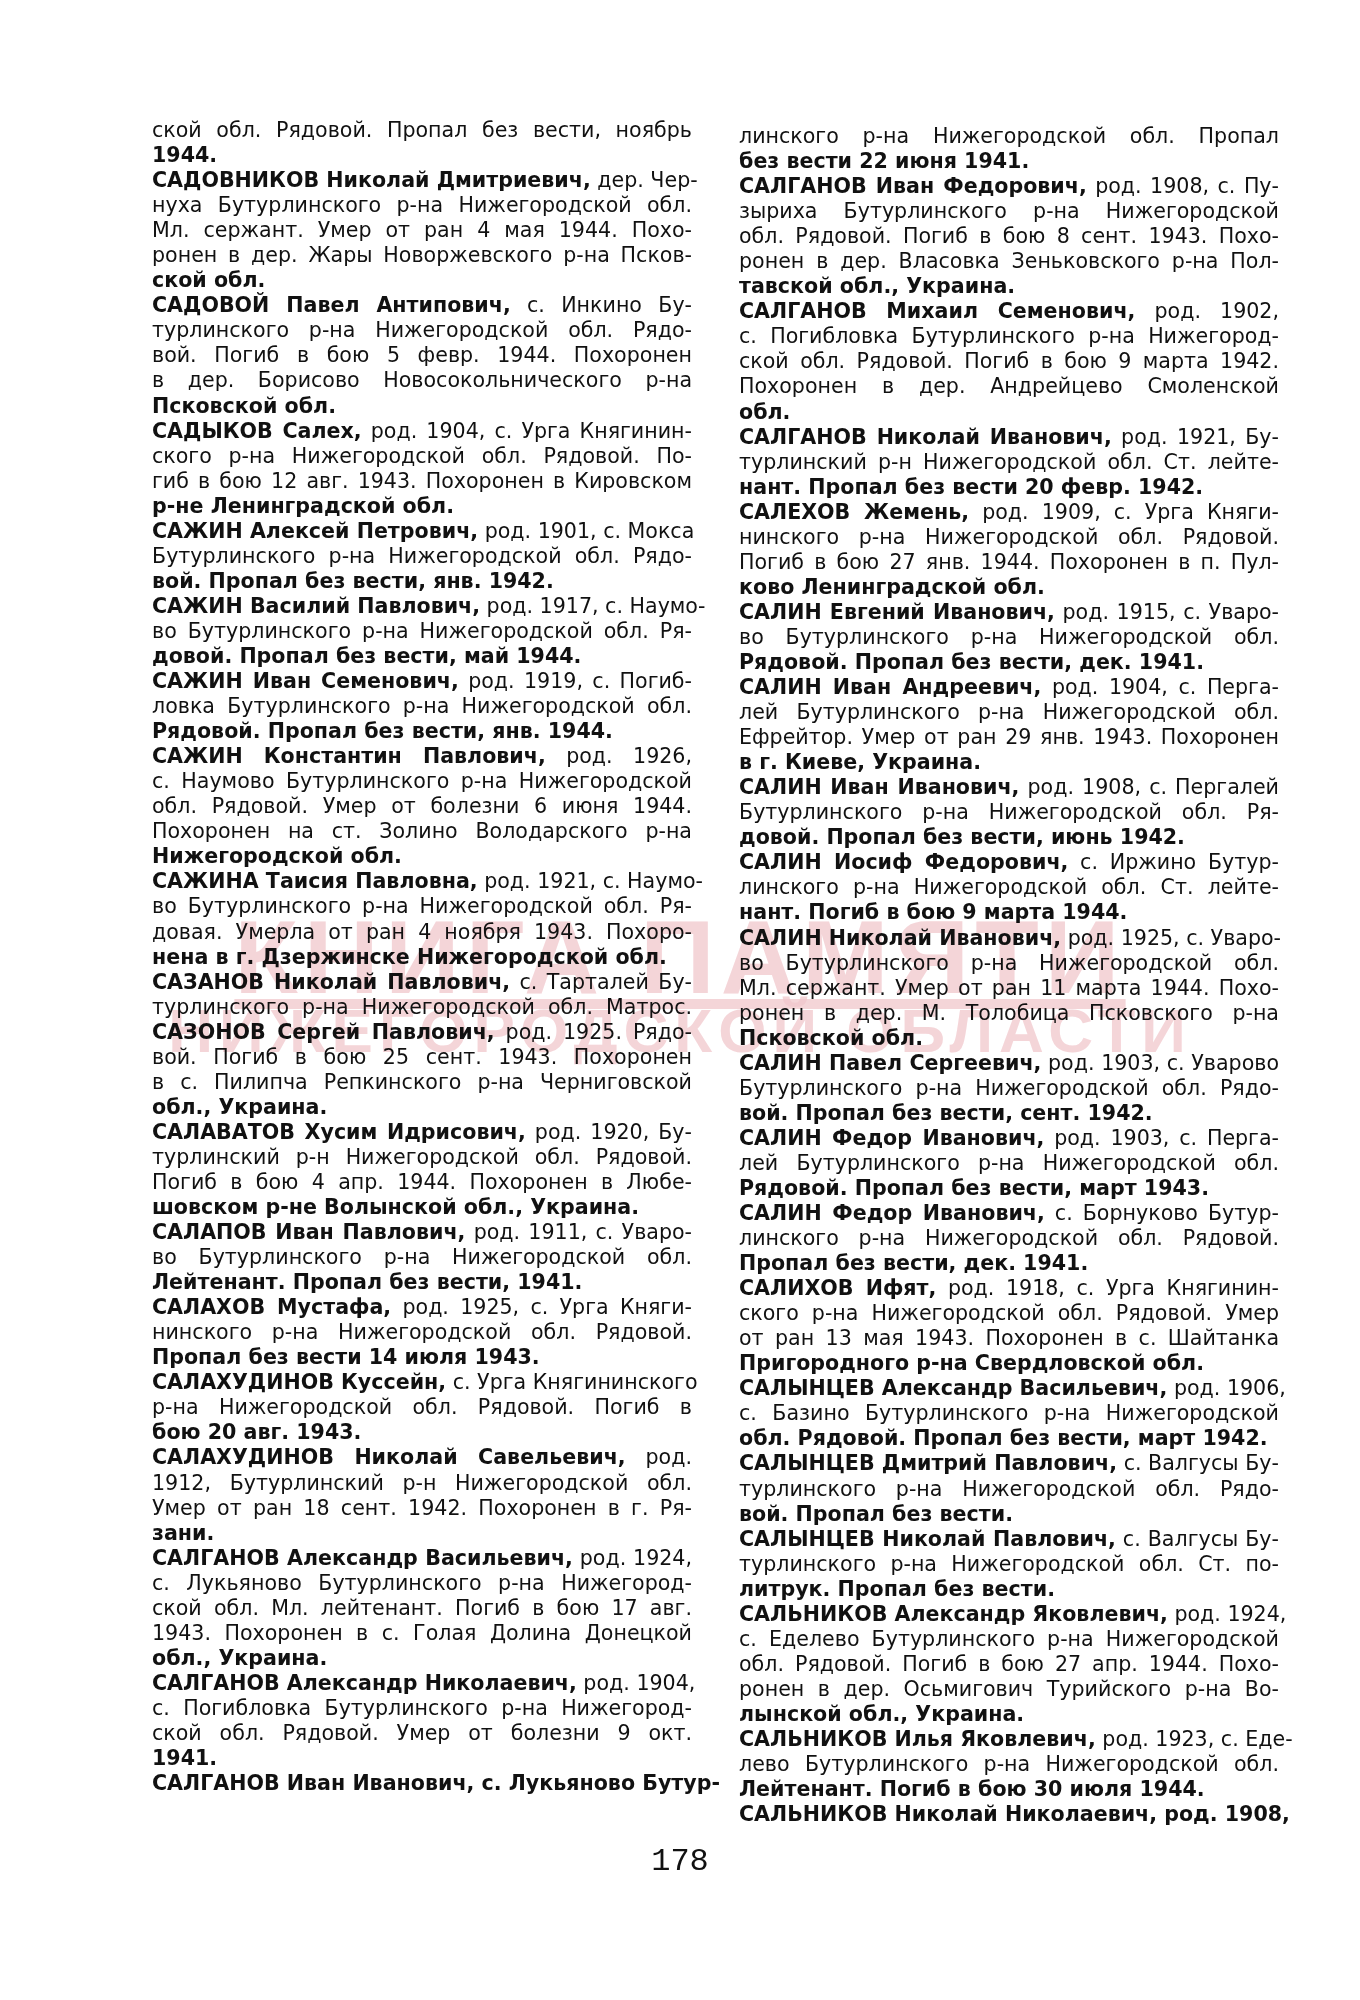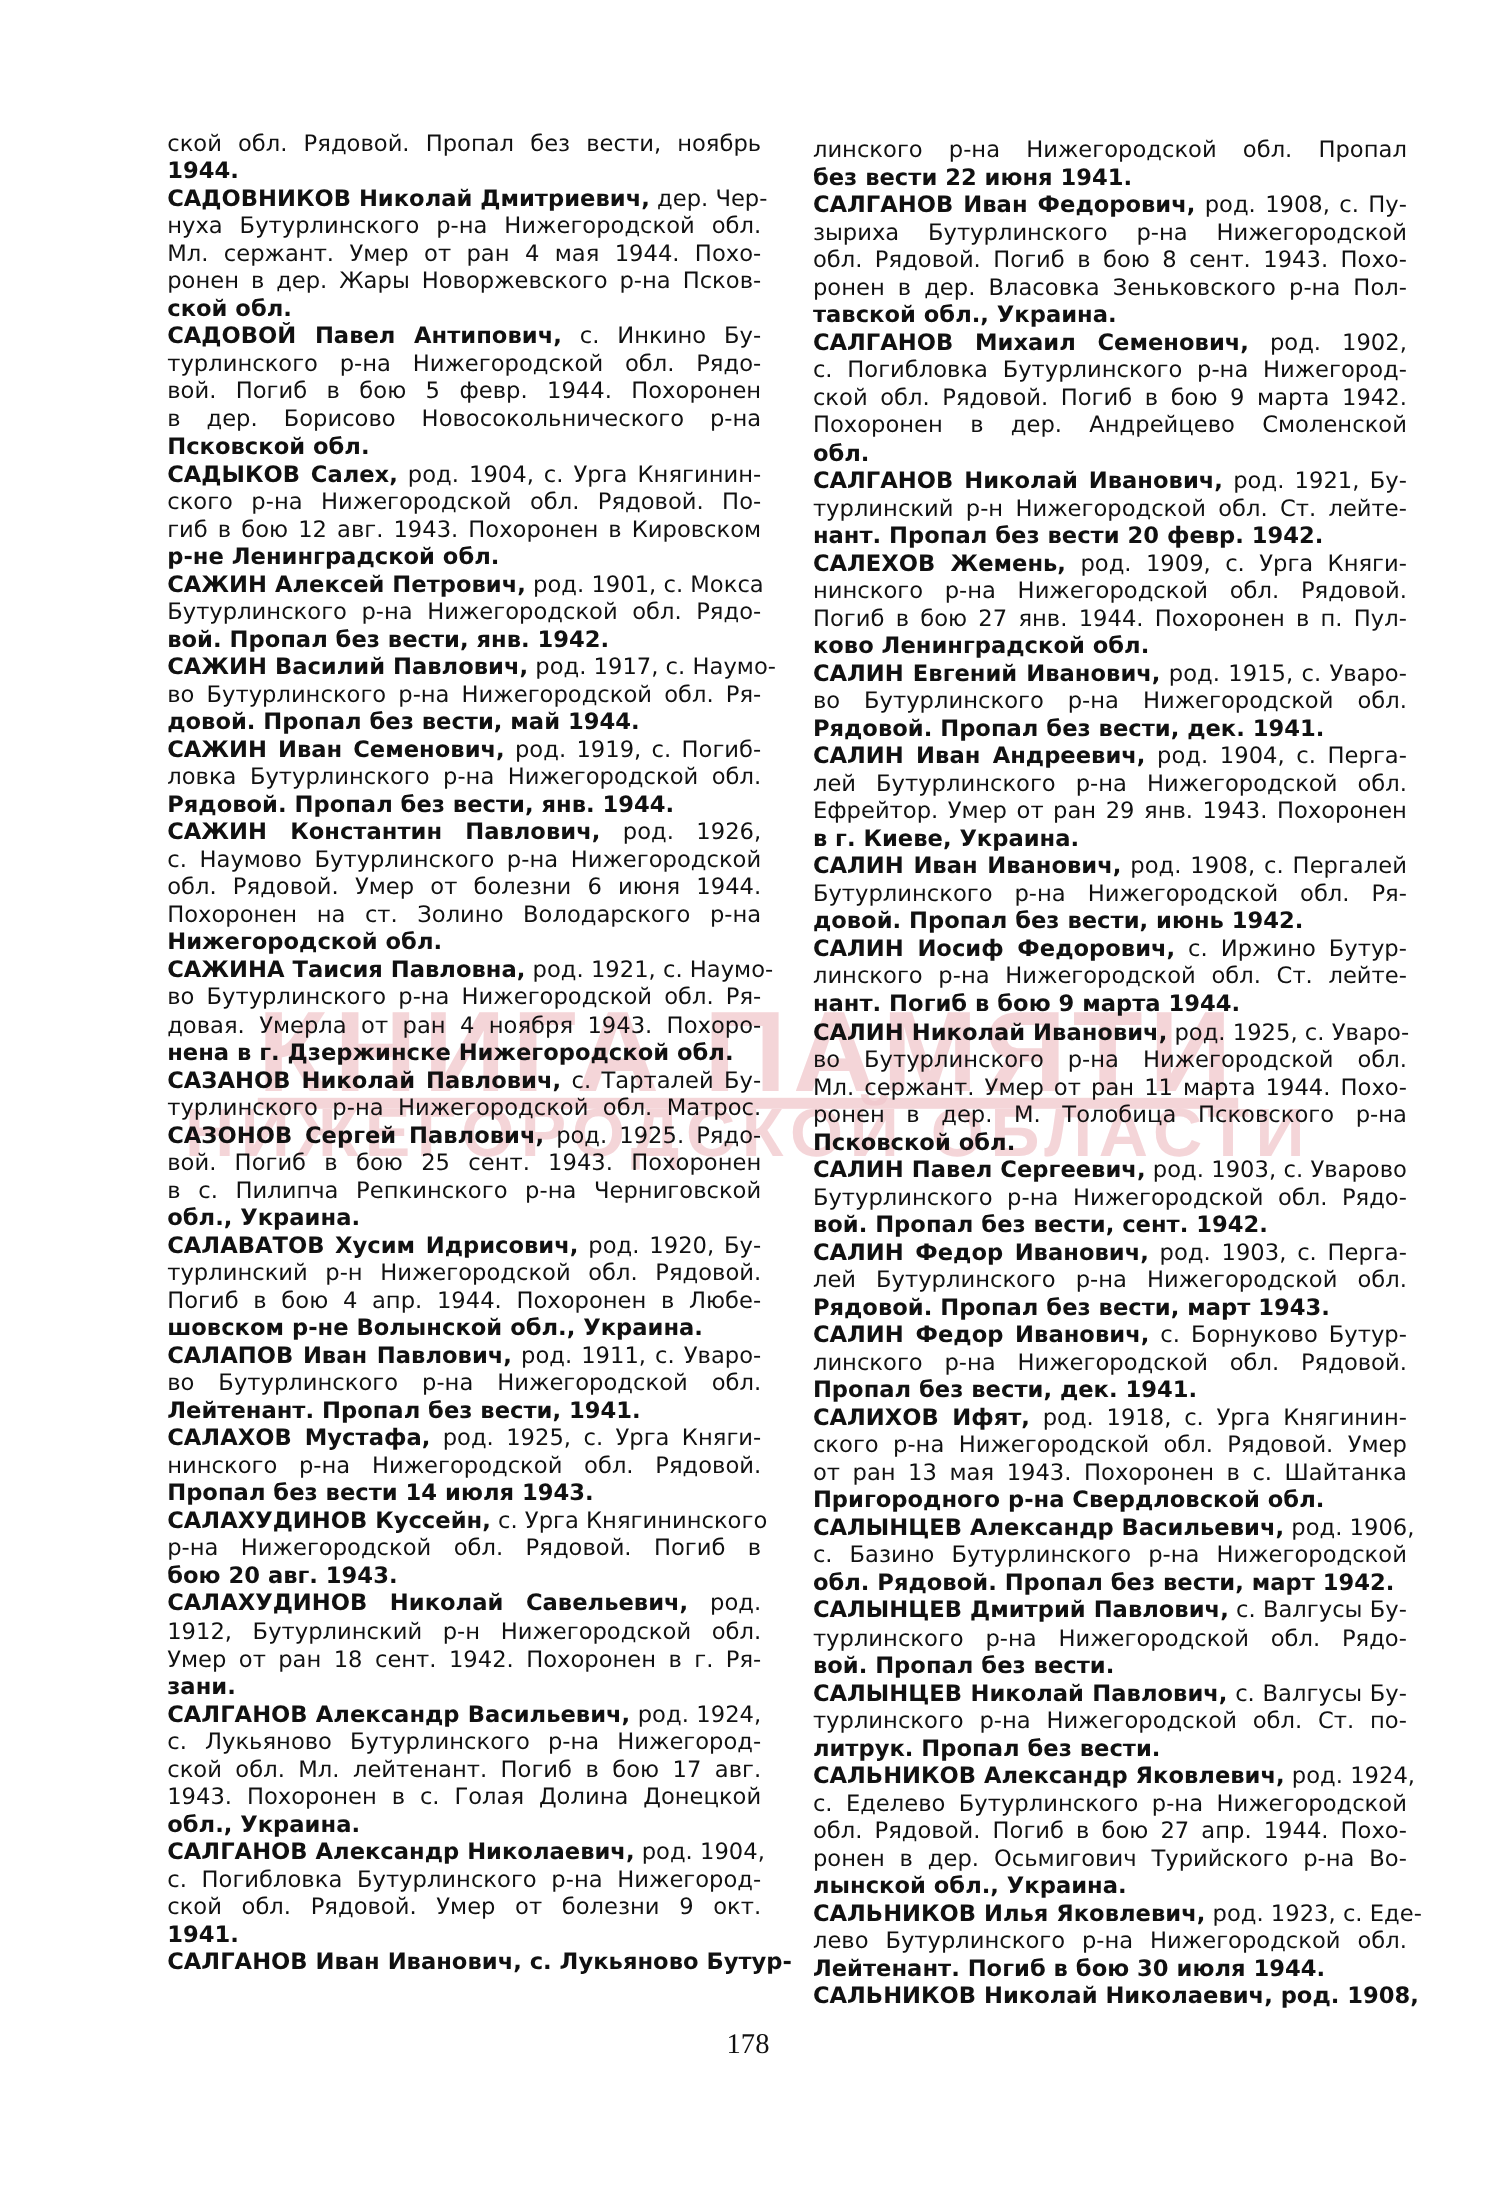--- a/index.html
+++ b/index.html
@@ -17,21 +17,21 @@
   .column {
     position: absolute; top: 118px; width: 540px;
     font-size: 20.6px; line-height: 25.05px; margin-left: 27px;
   }
   .col-left { left: 125px; top: 118px; }
   .col-right { left: 712px; top: 124px; }
   .line { display: block; white-space: nowrap; text-align: justify; text-align-last: justify; }
   .line.last { text-align-last: left; font-weight: bold; }
   .page-number {
     position: absolute; top: 1843px; left: 0; right: 0; text-align: center;
-    font-family: Liberation Serif, serif; font-size: 26px; color: #111;
+    font-family: Liberation Mono, monospace; font-size: 32px; color: #111;
   }
 </style>
 </head>
 <body>
 
 <div class="watermark wm1">КНИГА ПАМЯТИ</div>
 <div class="watermark wm2">НИЖЕГОРОДСКОЙ ОБЛАСТИ</div>
 
 <div class="column col-left">
     <div class="entry">

